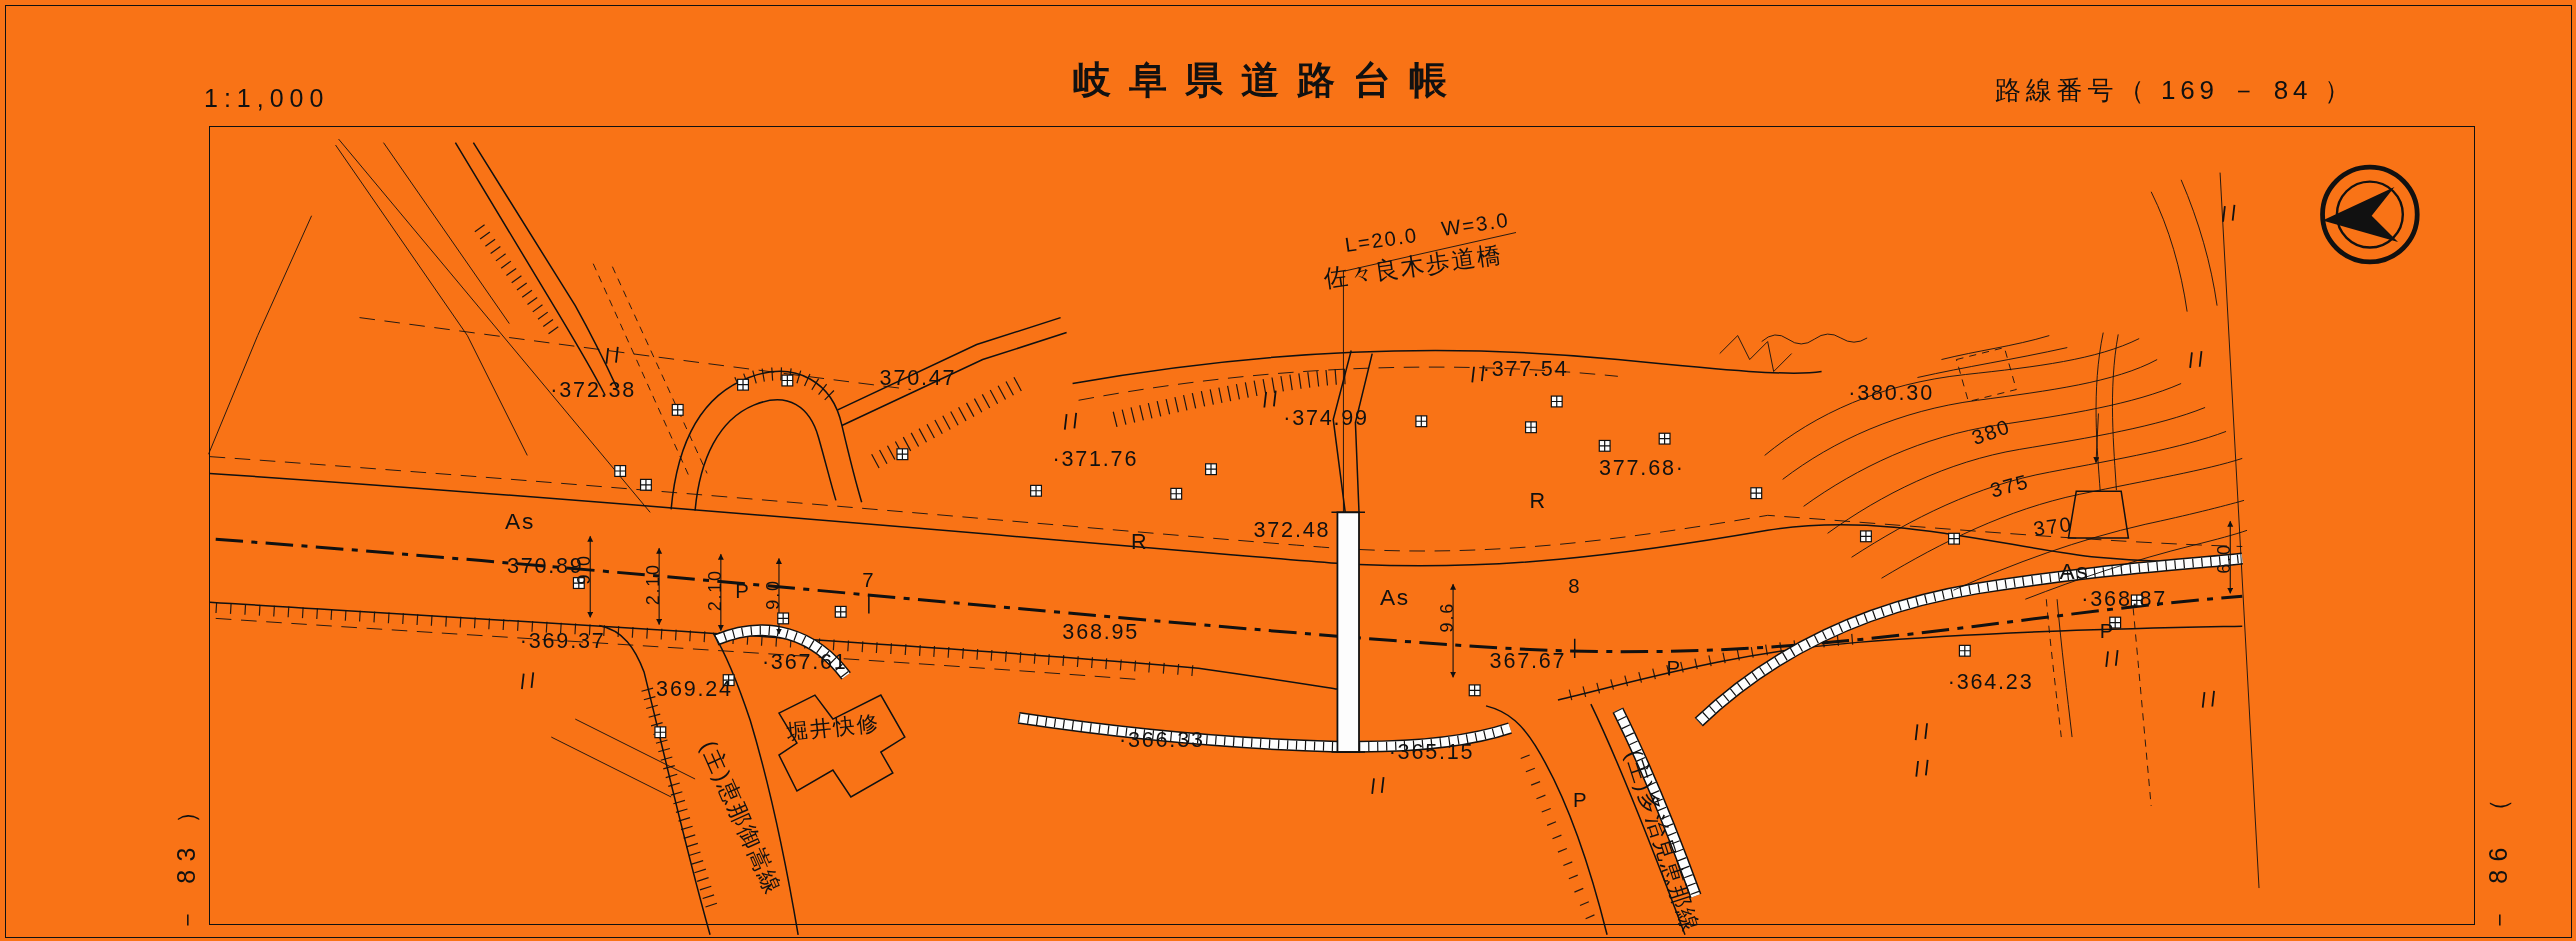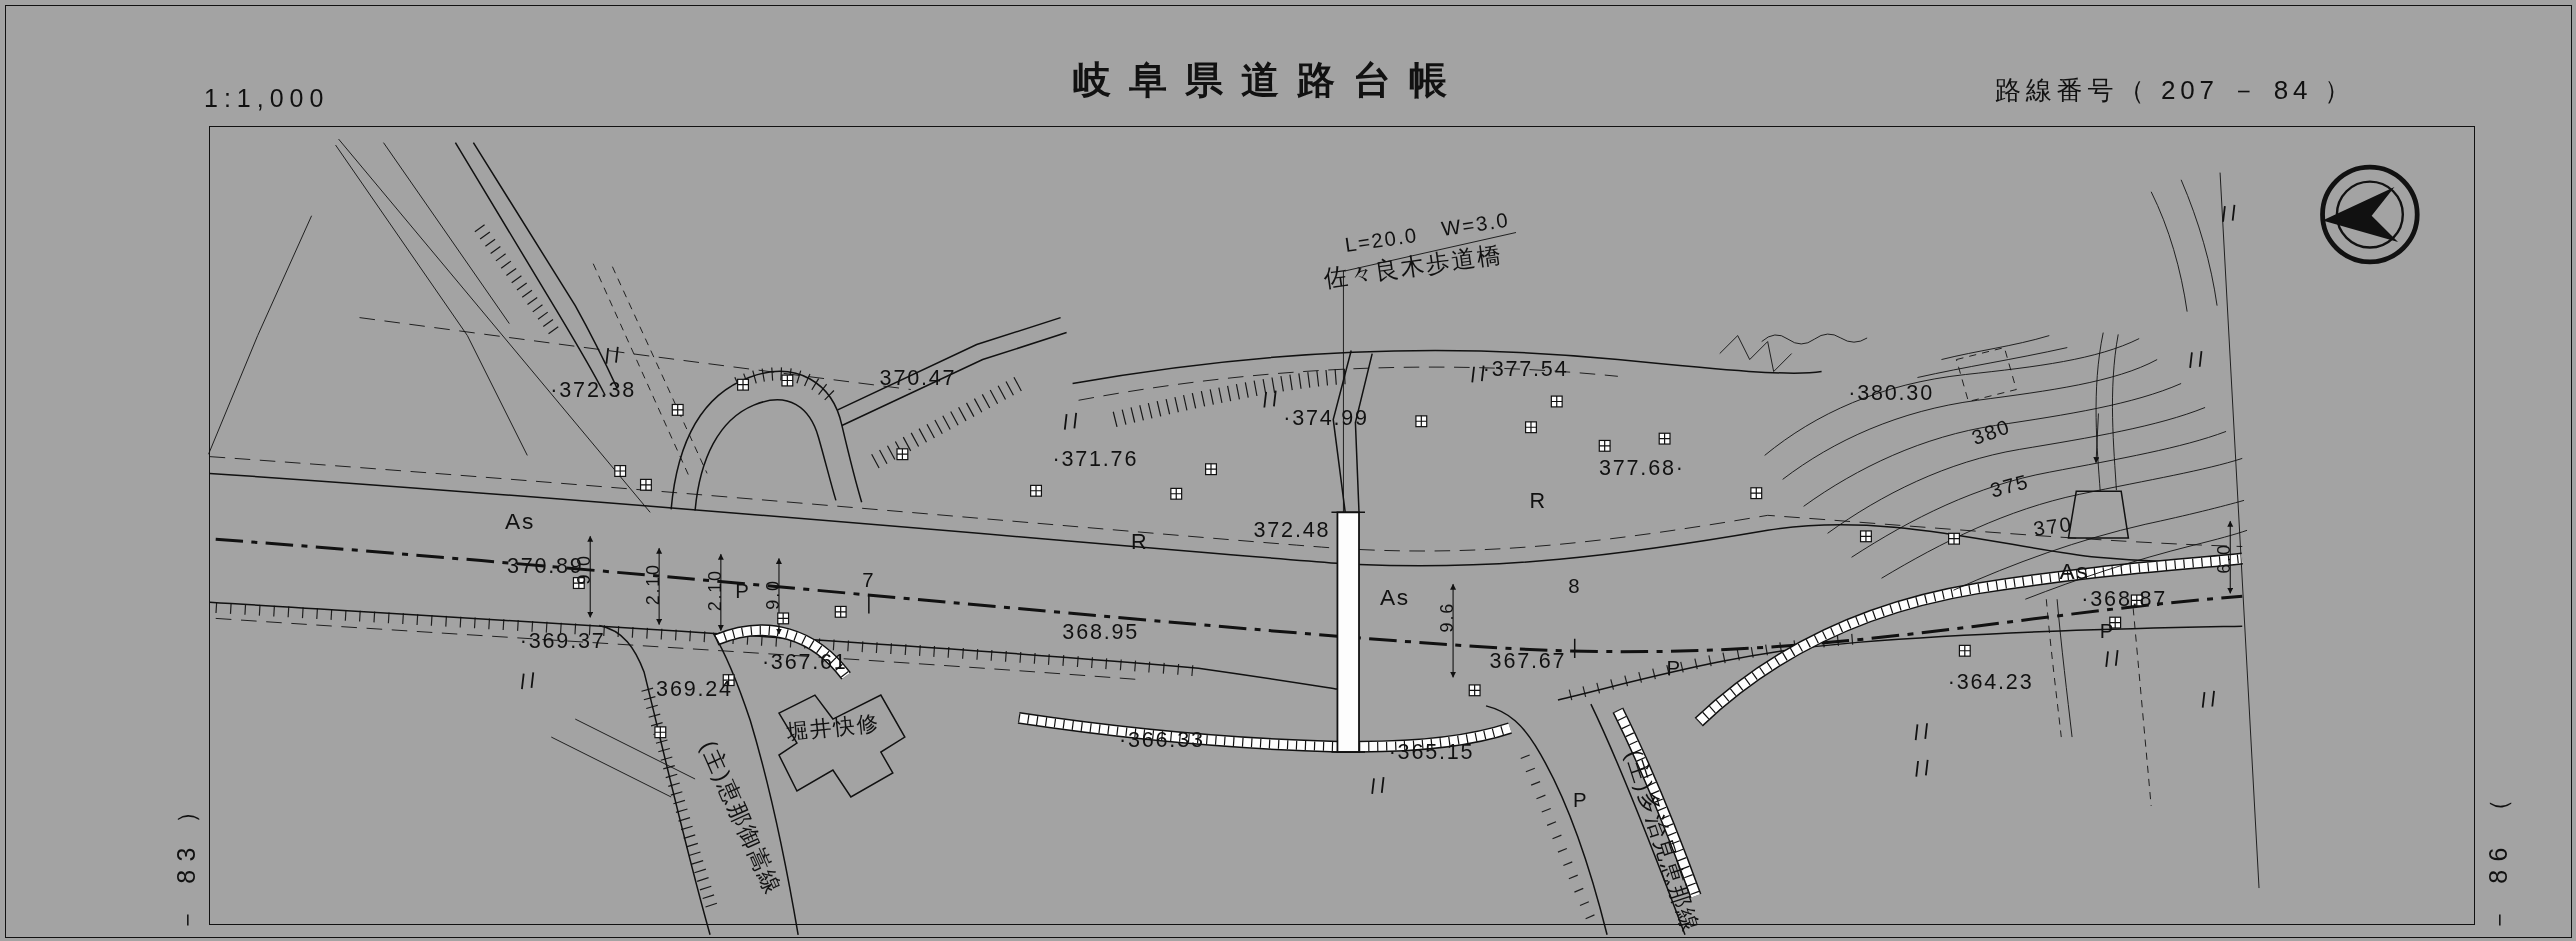--- a/index.html
+++ b/index.html
@@ -1,17 +1,17 @@
 <!DOCTYPE html>
 <html style="font-size:9.6px"><head>
 <meta charset="utf-8">
 <style>
   html,body{margin:0;padding:0;background:#e8e8e8;}
   .sheet{
-    position:relative;width:2576px;height:942px;background:#a3a3a3;
+    position:relative;width:2576px;height:942px;background:#f97316;
     font-family:"Liberation Sans","DejaVu Sans",sans-serif;color:#111;overflow:hidden;
   }
   .outer-border{position:absolute;left:4.8px;top:4.8px;width:2565px;height:931px;border:1.8px solid #111;}
   .frame{position:absolute;left:209px;top:126px;width:2264px;height:797px;border:1.8px solid #111;background:transparent;}
   .hdr-scale{position:absolute;left:204px;top:84px;font-size:25px;letter-spacing:6px;white-space:nowrap;}
   .hdr-title{position:absolute;left:1073px;top:55px;font-size:38px;letter-spacing:18px;white-space:nowrap;font-weight:bold;}
   .hdr-route{position:absolute;left:1995px;top:73px;font-size:26px;letter-spacing:4.8px;white-space:nowrap;}
   .margin-ref{position:absolute;font-size:25px;letter-spacing:8.4px;white-space:nowrap;transform:rotate(-90deg);transform-origin:center;}
   .margin-ref.left{left:96px;top:845px;width:180px;text-align:center;}
   .margin-ref.right{left:2408px;top:845px;width:180px;text-align:center;}
@@ -29,21 +29,21 @@
   .gtick{stroke:#111;stroke-width:18px;fill:none;stroke-dasharray:2 22;opacity:.9;}
 </style>
 </head>
 <body>
 
 <div class="sheet">
   <div class="outer-border"></div>
 
   <div class="hdr-scale">1:1,000</div>
   <div class="hdr-title">岐阜県道路台帳</div>
-  <div class="hdr-route">路線番号（ 207 － 84 ）</div>
+  <div class="hdr-route">路線番号（ 169 － 84 ）</div>
 
   <div class="margin-ref left">－ 83 ）</div>
   <div class="margin-ref right">－ 86 （</div>
 
   <div class="frame"></div>
 
   <svg id="map" width="2576" height="942" viewBox="0 0 4299 1572" style="position:absolute;left:0;top:0;">
     <defs>
       <marker id="ah" markerWidth="12" markerHeight="12" refX="9" refY="5" orient="auto-start-reverse" markerUnits="userSpaceOnUse">
         <path d="M0,0 L10,5 L0,10 Z" fill="#111"></path>

